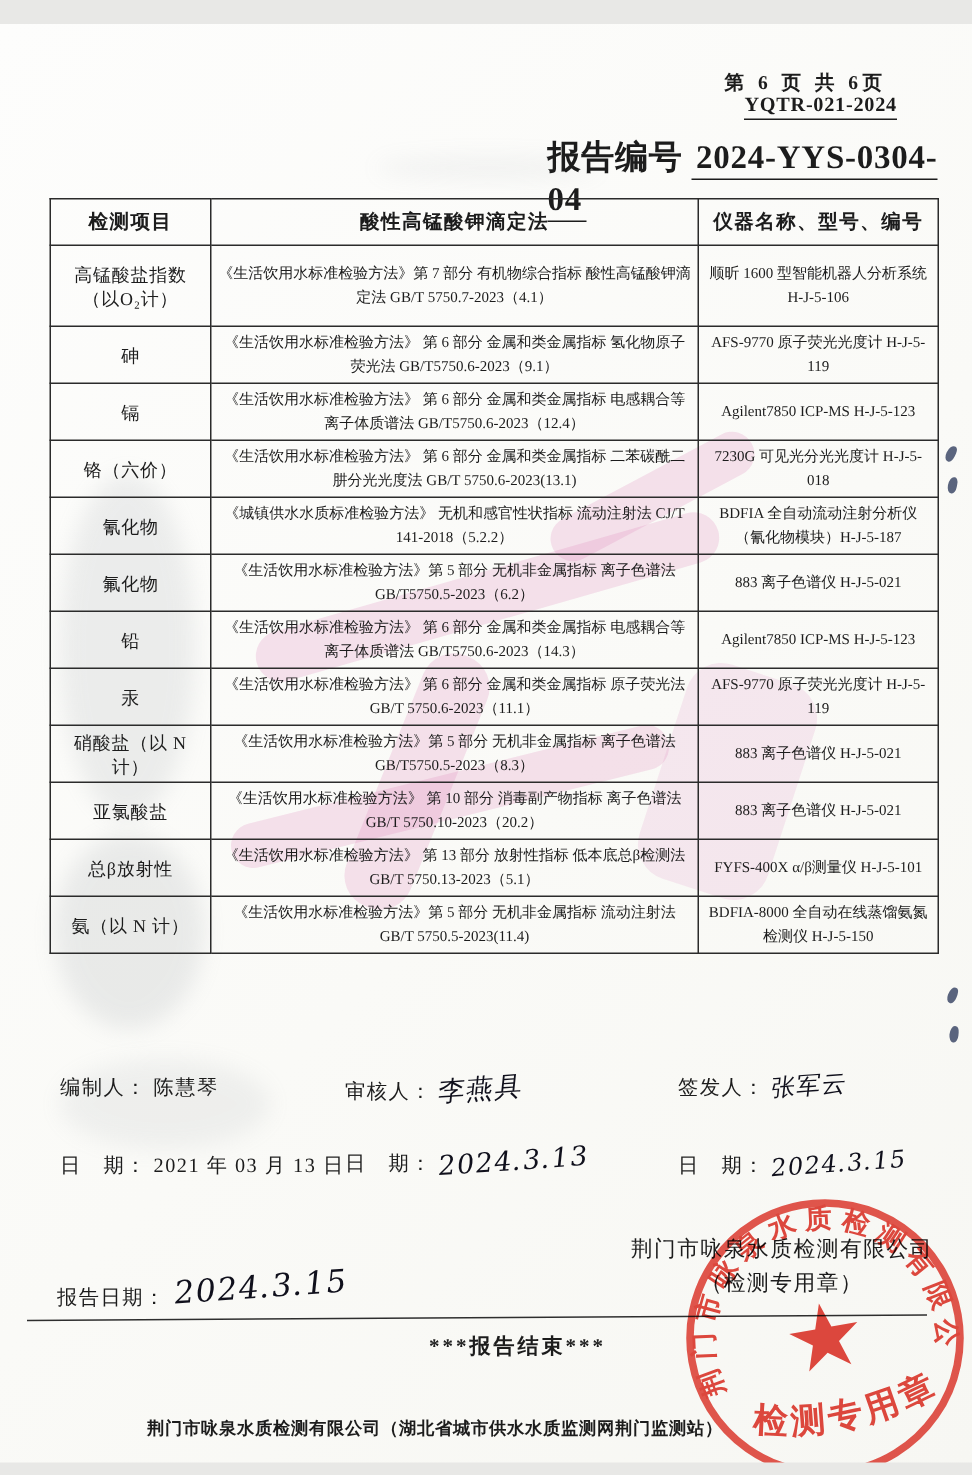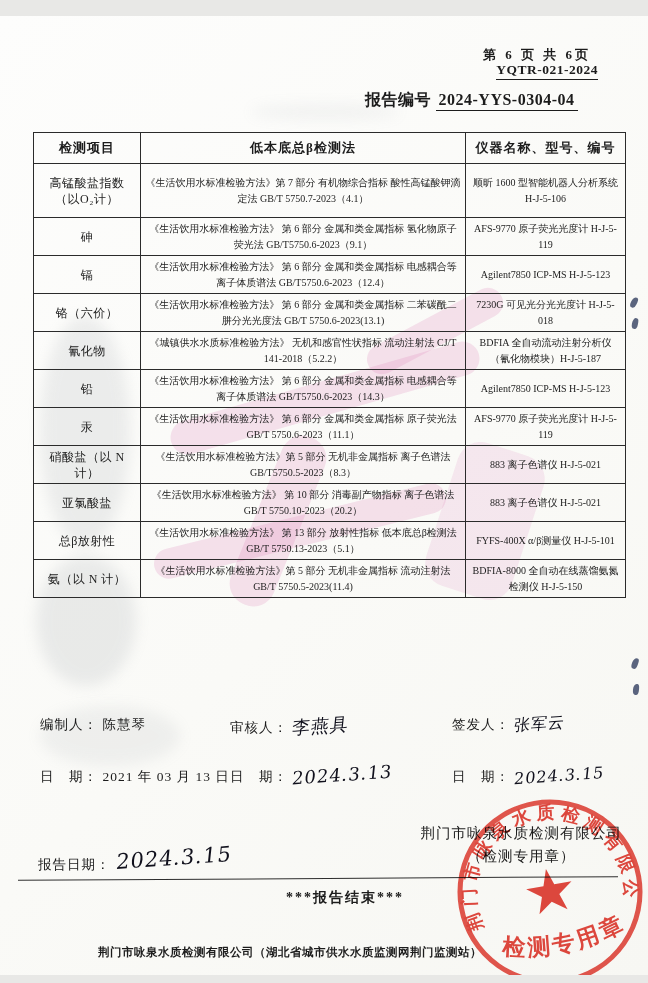--- a/index.html
+++ b/index.html
@@ -11,21 +11,21 @@
     position:relative;
     width:648px;height:959px;
     margin:16px auto;
     background:linear-gradient(135deg,#fdfdfc 0%,#fafaf7 55%,#f7f7f3 100%);
     color:#1c1c1c;
     overflow:hidden;
   }
   
   .page-info{position:absolute;top:30px;right:57px;font-size:13px;letter-spacing:3px;font-weight:bold;}
   .doc-code{position:absolute;top:46px;right:50px;font-size:13.5px;font-weight:bold;border-bottom:1.6px solid #1c1c1c;padding-bottom:1px;letter-spacing:.5px;}
-  .report-no-line{position:absolute;top:74px;left:365px;font-size:16px;font-weight:bold;letter-spacing:.5px;}
+  .report-no-line{position:absolute;top:74px;left:365px;font-size:22px;font-weight:bold;letter-spacing:.5px;}
   .report-no-line .num{border-bottom:1.8px solid #1c1c1c;padding:0 3px 2px 3px;}
   
   table.method-table{
     position:absolute;top:116px;left:33px;width:592px;
     border-collapse:collapse;table-layout:fixed;
     background:transparent;
   }
   .method-table th,.method-table td{
     border:1.4px solid #2b2b2b;
     text-align:center;vertical-align:middle;
@@ -103,21 +103,21 @@
 
   <table class="method-table">
     <colgroup>
         <col class="c-item">
         <col class="c-method">
         <col class="c-instr">
       </colgroup>
     <thead>
       <tr>
         <th>检测项目</th>
-        <th>低本底总β检测法</th>
+        <th>酸性高锰酸钾滴定法</th>
         <th>仪器名称、型号、编号</th>
       </tr>
     </thead>
     <tbody>
         <tr class="data-row tall">
           <td class="item-cell">高锰酸盐指数（以O₂计）</td>
           <td class="method-cell">《生活饮用水标准检验方法》第 7 部分 有机物综合指标 酸性高锰酸钾滴定法 GB/T 5750.7-2023（4.1）</td>
           <td class="instrument-cell">顺昕 1600 型智能机器人分析系统 H-J-5-106</td>
         </tr>
         <tr class="data-row">
@@ -132,20 +132,25 @@
         </tr>
         <tr class="data-row">
           <td class="item-cell">铬（六价）</td>
           <td class="method-cell">《生活饮用水标准检验方法》 第 6 部分 金属和类金属指标 二苯碳酰二肼分光光度法 GB/T 5750.6-2023(13.1)</td>
           <td class="instrument-cell">7230G 可见光分光光度计 H-J-5-018</td>
         </tr>
         <tr class="data-row">
           <td class="item-cell">氰化物</td>
           <td class="method-cell">《城镇供水水质标准检验方法》 无机和感官性状指标 流动注射法 CJ/T 141-2018（5.2.2）</td>
           <td class="instrument-cell">BDFIA 全自动流动注射分析仪（氰化物模块）H-J-5-187</td>
+        </tr>
+        <tr class="data-row">
+          <td class="item-cell">氟化物</td>
+          <td class="method-cell">《生活饮用水标准检验方法》第 5 部分 无机非金属指标 离子色谱法 GB/T5750.5-2023（6.2）</td>
+          <td class="instrument-cell">883 离子色谱仪 H-J-5-021</td>
         </tr>
         <tr class="data-row">
           <td class="item-cell">铅</td>
           <td class="method-cell">《生活饮用水标准检验方法》 第 6 部分 金属和类金属指标 电感耦合等离子体质谱法 GB/T5750.6-2023（14.3）</td>
           <td class="instrument-cell">Agilent7850 ICP-MS H-J-5-123</td>
         </tr>
         <tr class="data-row">
           <td class="item-cell">汞</td>
           <td class="method-cell">《生活饮用水标准检验方法》 第 6 部分 金属和类金属指标 原子荧光法 GB/T 5750.6-2023（11.1）</td>
           <td class="instrument-cell">AFS-9770 原子荧光光度计 H-J-5-119</td>

